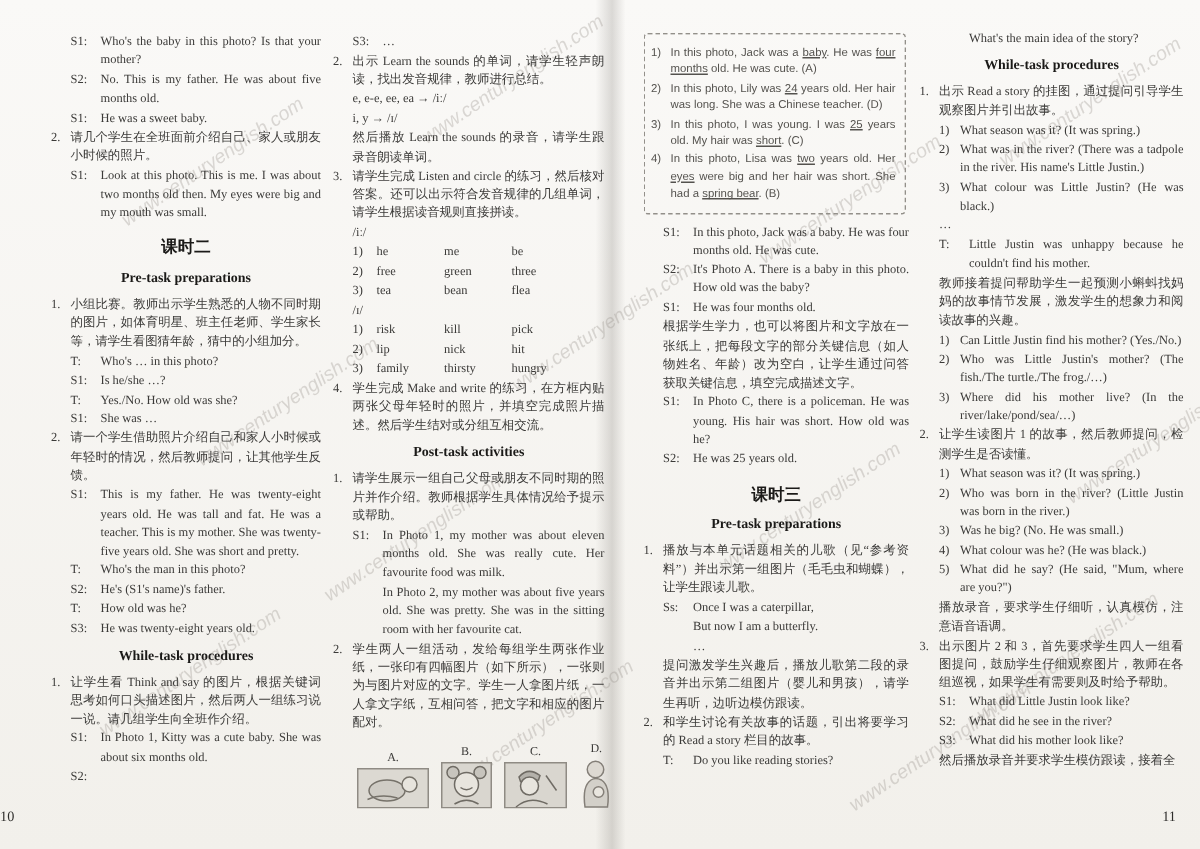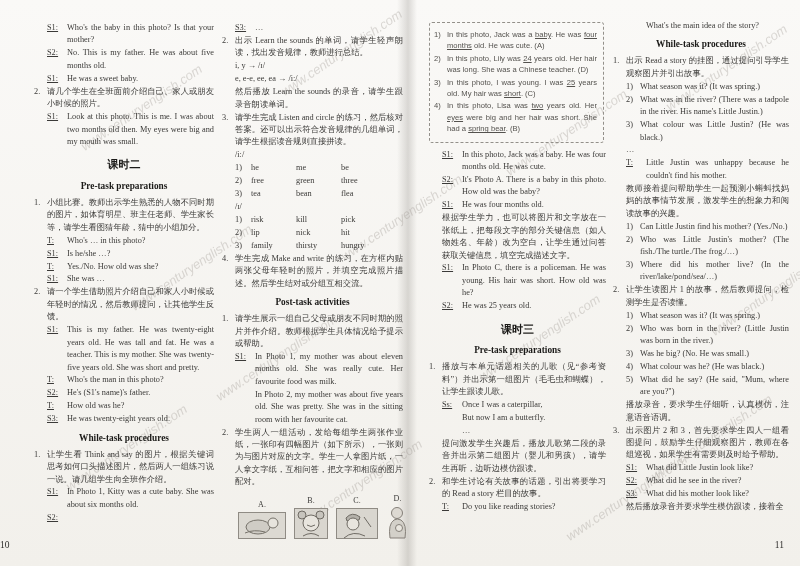--- a/index.html
+++ b/index.html
@@ -9,21 +9,21 @@
   .page-left{left:0;width:406px;}
   .page-right{left:406px;width:394px;}
   .gutter{position:absolute;left:397px;top:0;width:20px;height:566px;
           background:linear-gradient(90deg,rgba(0,0,0,0),rgba(90,85,78,.16) 45%,rgba(90,85,78,.20) 55%,rgba(0,0,0,0));}
   .col{position:absolute;font-size:8.3px;line-height:1.5;color:#3b3a38;}
   .row{display:flex;align-items:flex-start;margin:0 0 0.5px 0;}
   .txt{display:block;flex:1;text-align:justify;}
   .lbl{flex:0 0 auto;}
   .b-item>.lbl{width:13px;}
   .b-dlg{padding-left:13px;}
-  .b-dlg>.lbl{width:20px;text-decoration:underline;}
+  .b-dlg>.lbl{width:20px;}
   .b-sub{padding-left:13px;}
   .b-sub>.lbl{width:14px;}
   .b-para1{padding-left:13px;}
   .b-para2{padding-left:33px;}
   .b-h{font-weight:bold;color:#1b1a18;}
   .b-h-cn{font-size:11px;margin:9px 0 4px;font-family:"DejaVu Sans","Liberation Sans",sans-serif;}
   .b-h-en{font-size:9.3px;margin:6px 0 3px;}
   .b-h .txt{text-align:center;}
   .b-words{padding-left:13px;}
   .b-words>.lbl{width:16px;}
@@ -155,24 +155,24 @@
   <div class="col" style="left:222px;top:22px;width:181px">
       <div class="row b-dlg">
         <span class="lbl">S3:</span>
         <span class="txt">…</span>
       </div>
       <div class="row b-item">
         <span class="lbl">2.</span>
         <span class="txt">出示 Learn the sounds 的单词，请学生轻声朗读，找出发音规律，教师进行总结。</span>
       </div>
       <div class="row b-para1">
+        <span class="txt">e, e-e, ee, ea → /iː/</span>
+      </div>
+      <div class="row b-para1">
         <span class="txt">i, y → /ɪ/</span>
-      </div>
-      <div class="row b-para1">
-        <span class="txt">e, e-e, ee, ea → /iː/</span>
       </div>
       <div class="row b-para1">
         <span class="txt">然后播放 Learn the sounds 的录音，请学生跟录音朗读单词。</span>
       </div>
       <div class="row b-item">
         <span class="lbl">3.</span>
         <span class="txt">请学生完成 Listen and circle 的练习，然后核对答案。还可以出示符合发音规律的几组单词，请学生根据读音规则直接拼读。</span>
       </div>
       <div class="row b-para1">
         <span class="txt">/iː/</span>

